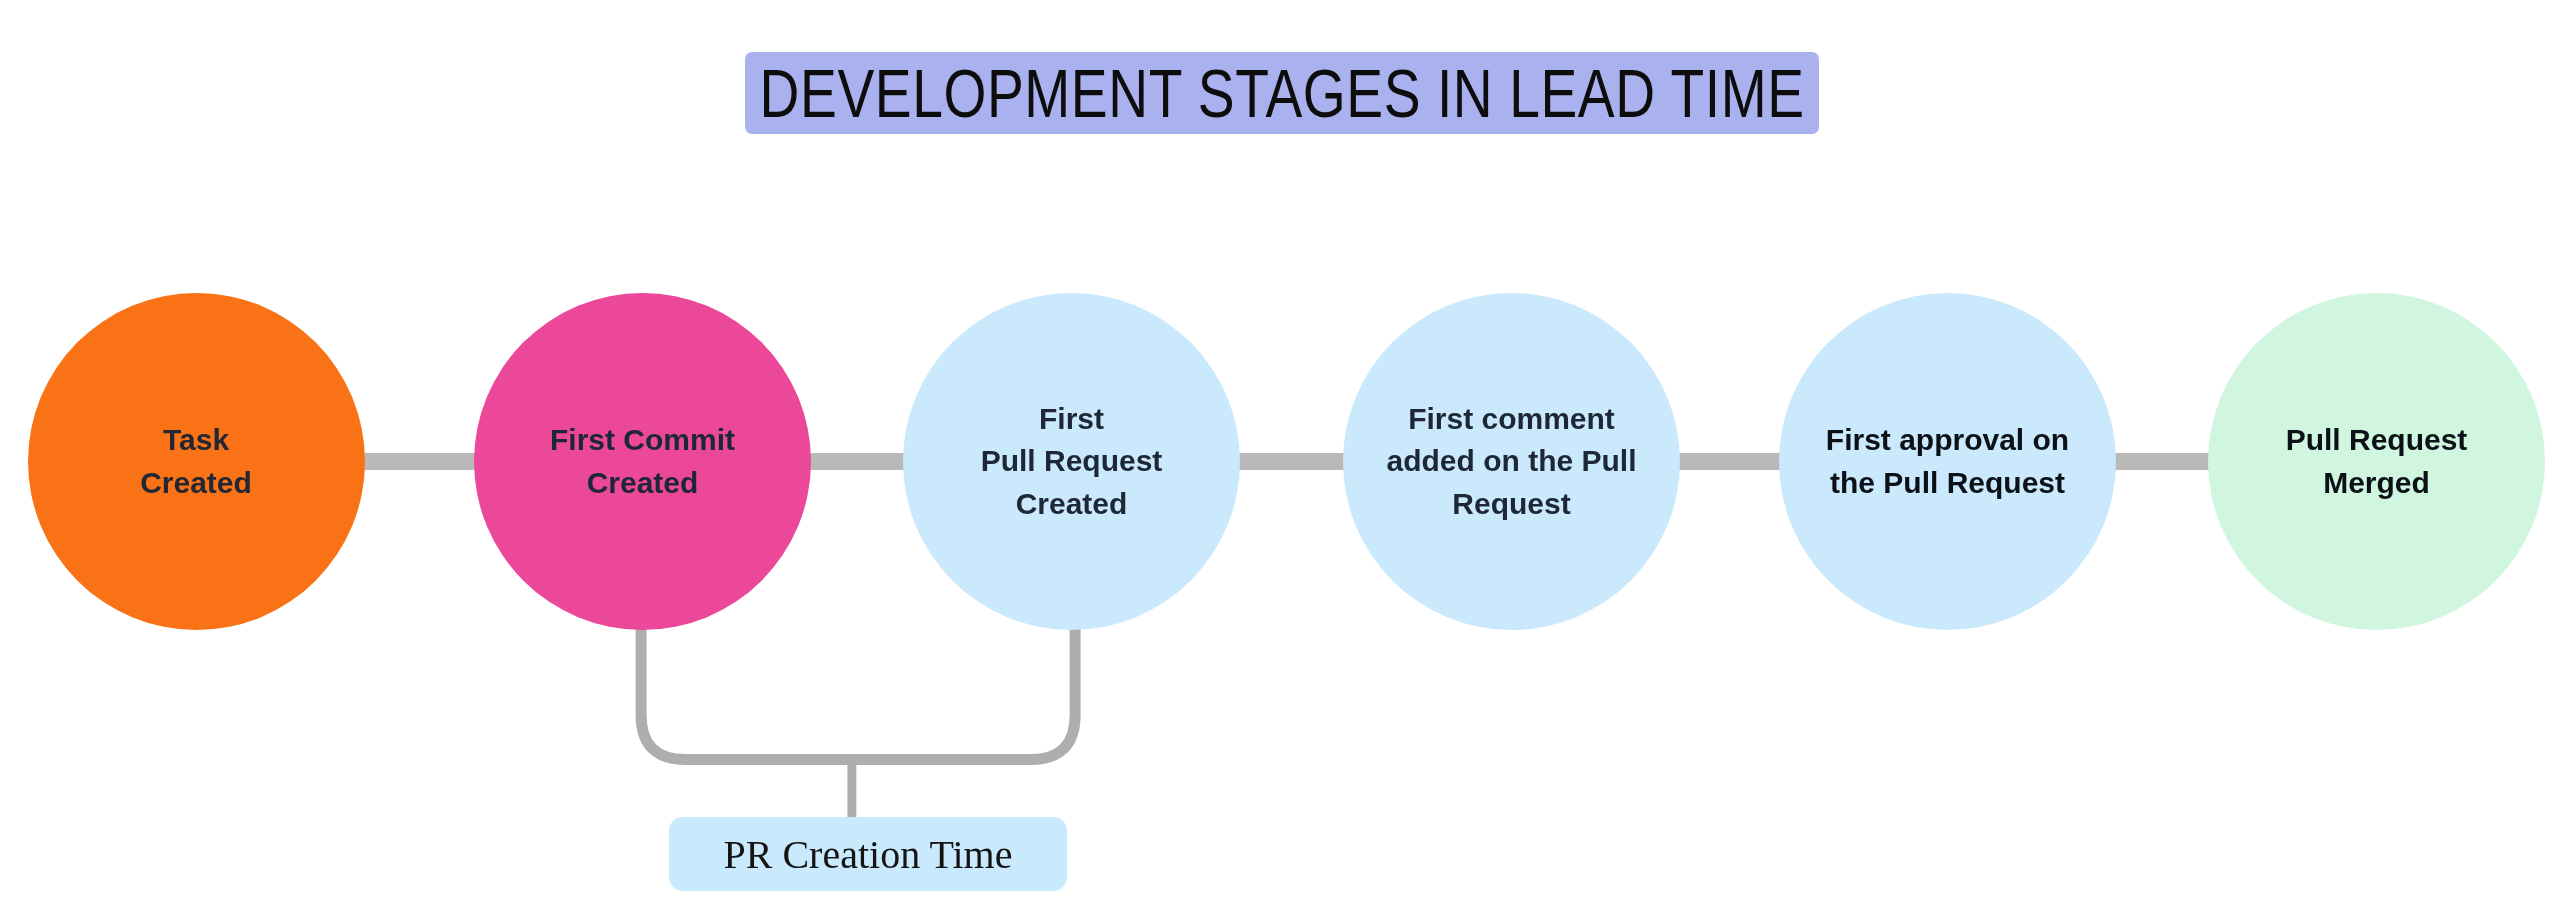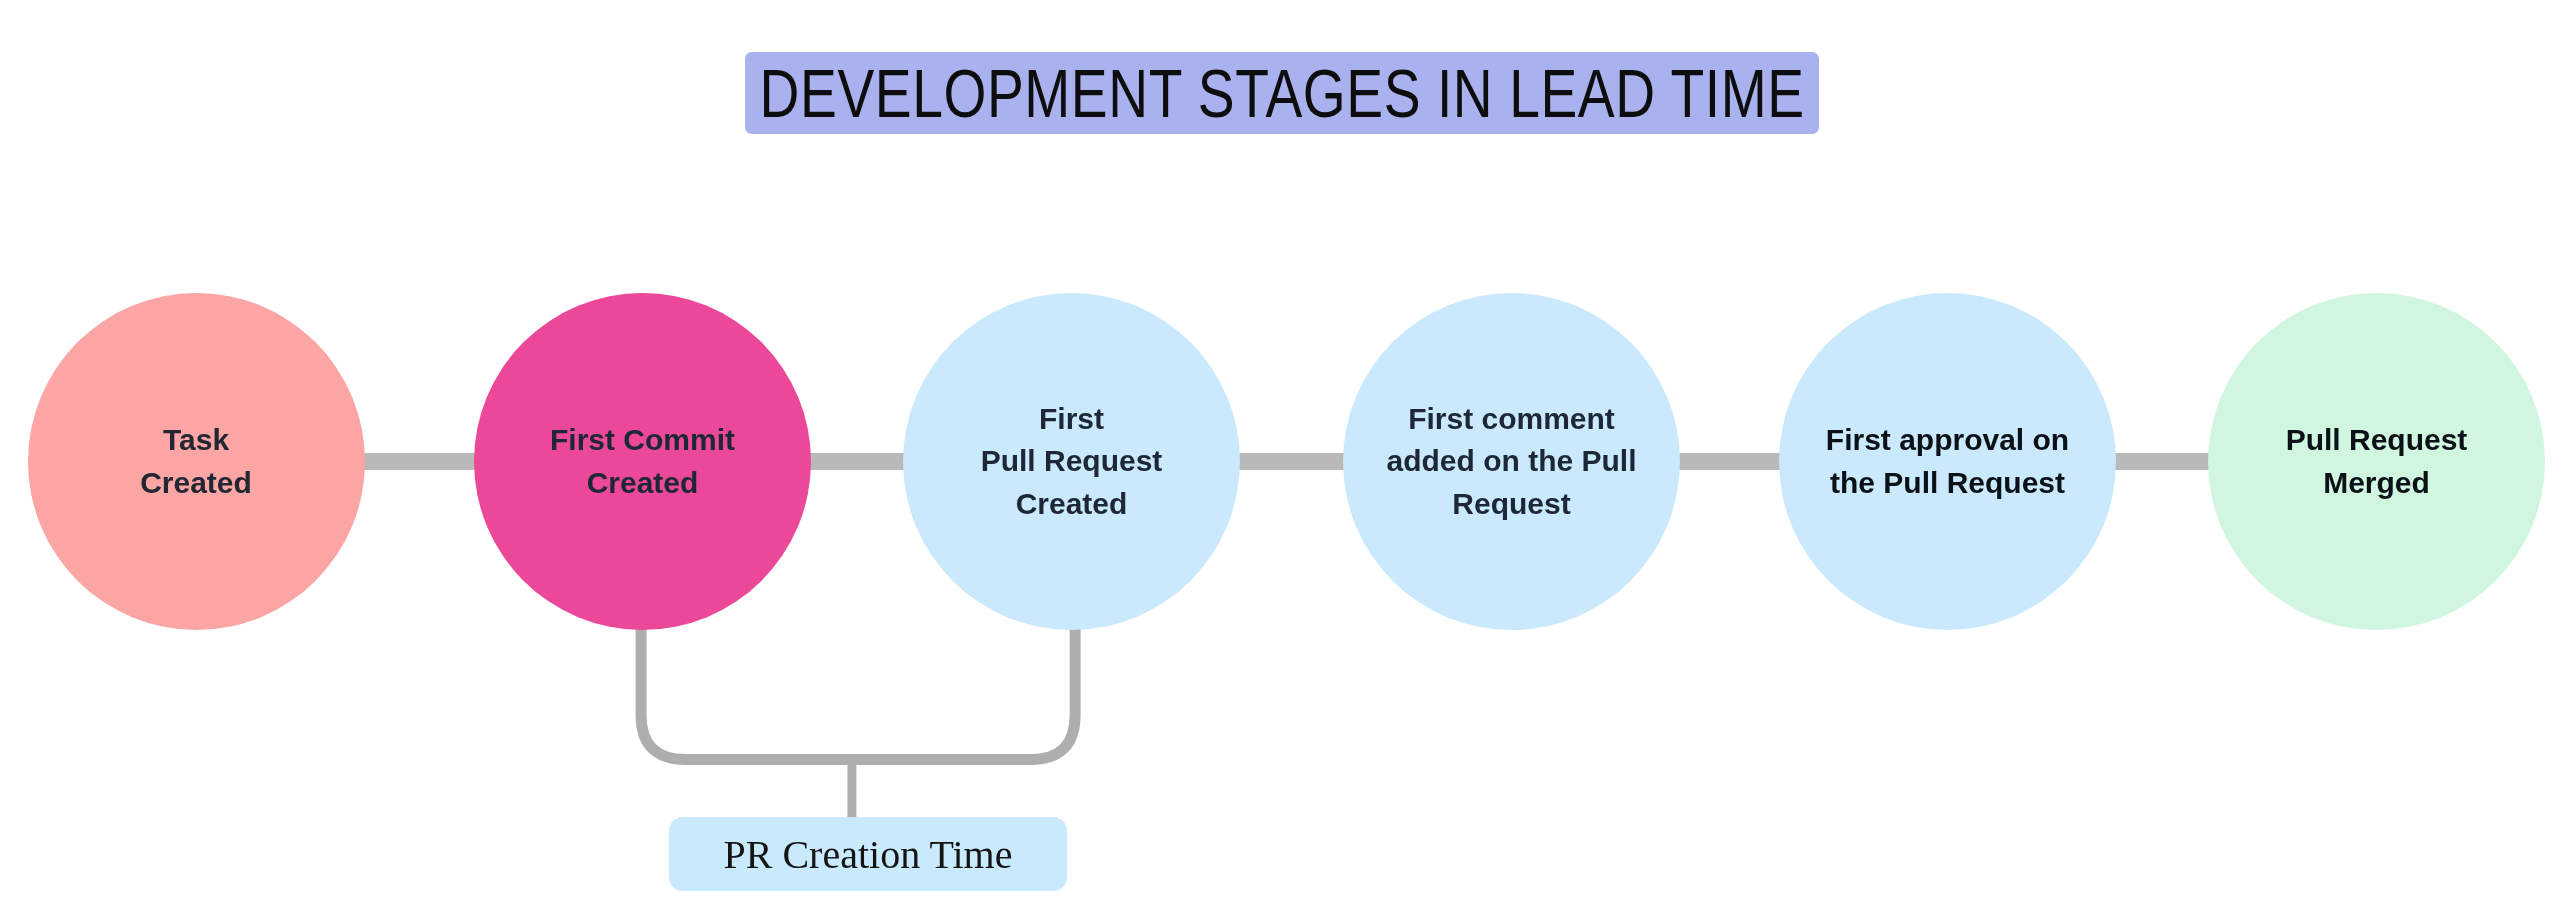--- a/index.html
+++ b/index.html
@@ -97,21 +97,21 @@
   <div class="connector" style="left: 642px; width: 429px; background: rgb(185, 185, 185);"></div>
   <div class="connector" style="left: 1072px; width: 440px; background: rgb(185, 185, 185);"></div>
   <div class="connector" style="left: 1511px; width: 436px; background: rgb(185, 185, 185);"></div>
   <div class="connector" style="left: 1947px; width: 429px; background: rgb(185, 185, 185);"></div>
 
   <svg class="bracket" width="2576" height="923" viewBox="0 0 3750 1344">
     <path d="M 933 910 L 933 1041 Q 933 1106 998 1106 L 1500 1106 Q 1565 1106 1565 1041 L 1565 910" fill="none" stroke-width="16" stroke-linecap="round" stroke="#aeaeae"></path>
     <path d="M 1240 1106 L 1240 1194" fill="none" stroke-width="13" stroke-linecap="butt" stroke="#aeaeae"></path>
   </svg>
 
-  <div class="stage" style="left: 27.5px; background: #fca5a5; color: rgb(35, 38, 51);">
+  <div class="stage" style="left: 27.5px; background: #f97316; color: rgb(35, 38, 51);">
     <span class="stage-label">Task
 Created</span>
   </div>
 
   <div class="stage" style="left: 474px; background: #ec4899; color: rgb(29, 39, 54);">
     <span class="stage-label">First Commit
 Created</span>
   </div>
 
   <div class="stage" style="left: 903px; background: rgb(203, 233, 252); color: rgb(29, 39, 54);">

